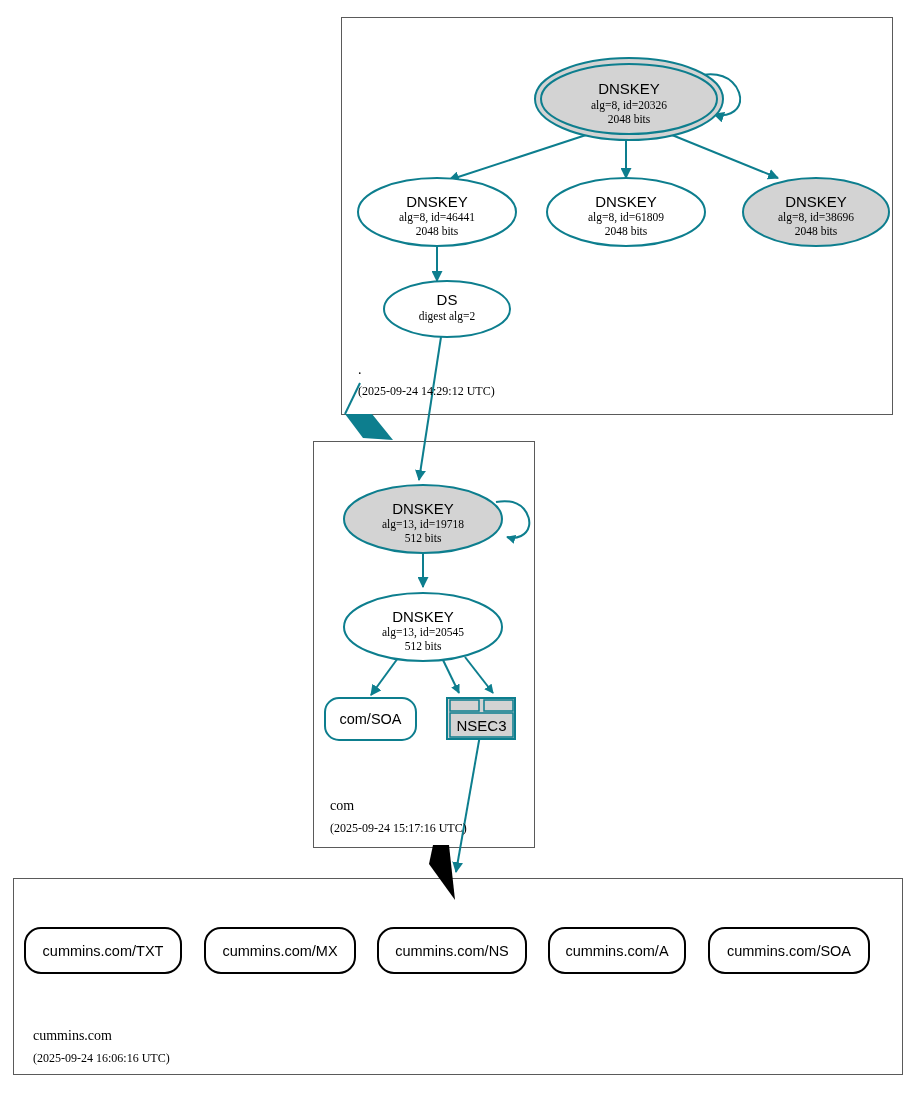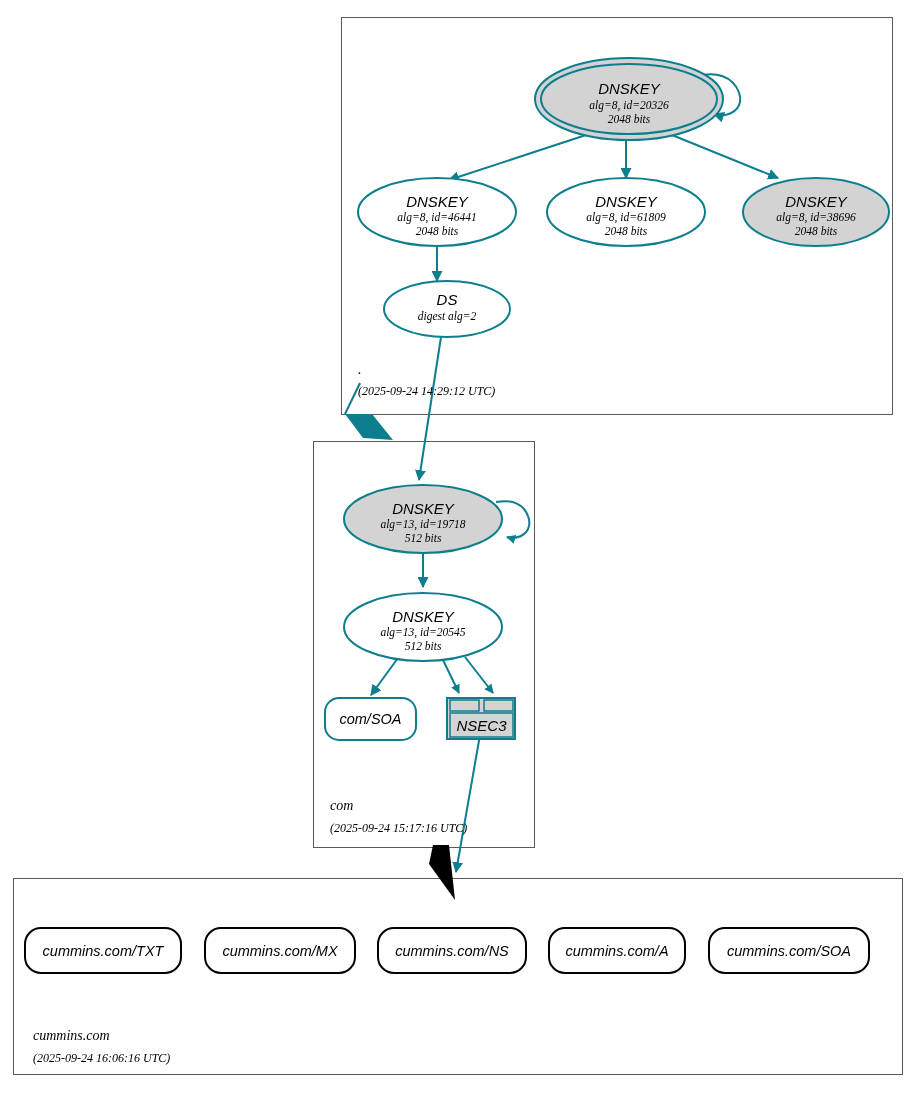--- a/index.html
+++ b/index.html
@@ -10,21 +10,20 @@
   body {
     width: 916px;
     height: 1094px;
     font-family: "Liberation Sans", sans-serif;
     overflow: hidden;
   }
   #canvas {
     position: relative;
     width: 896px;
     height: 1094px;
-    font-style: italic;
   }
   svg#graph {
     position: absolute;
     top: 0;
     left: 0;
     width: 916px;
     height: 1094px;
   }
   .cluster-box {
     fill: #ffffff;

